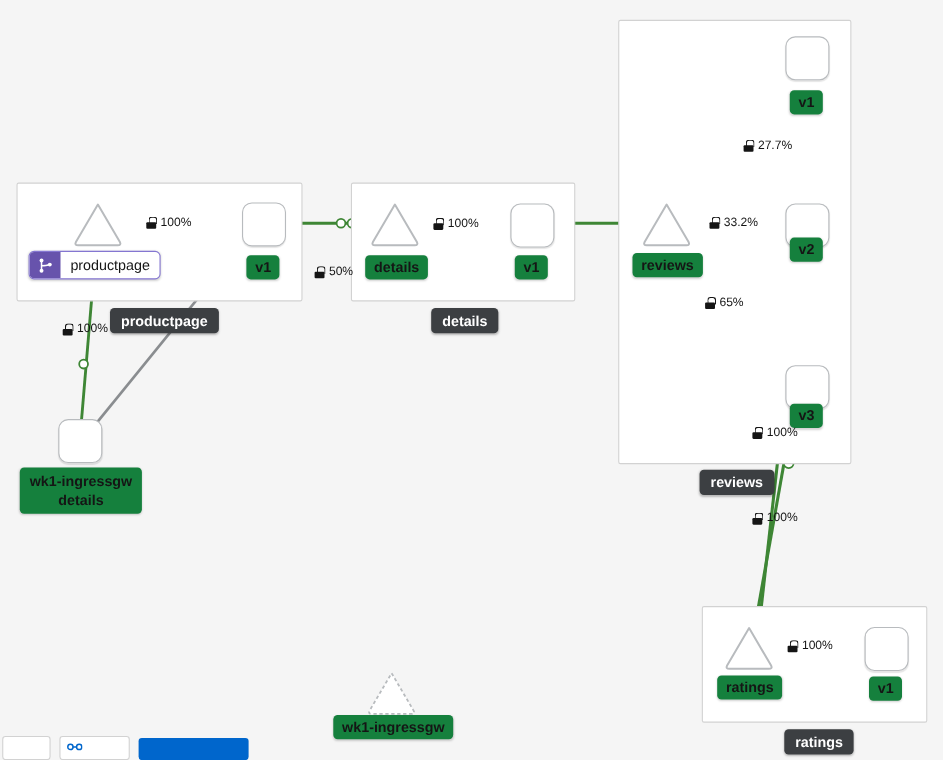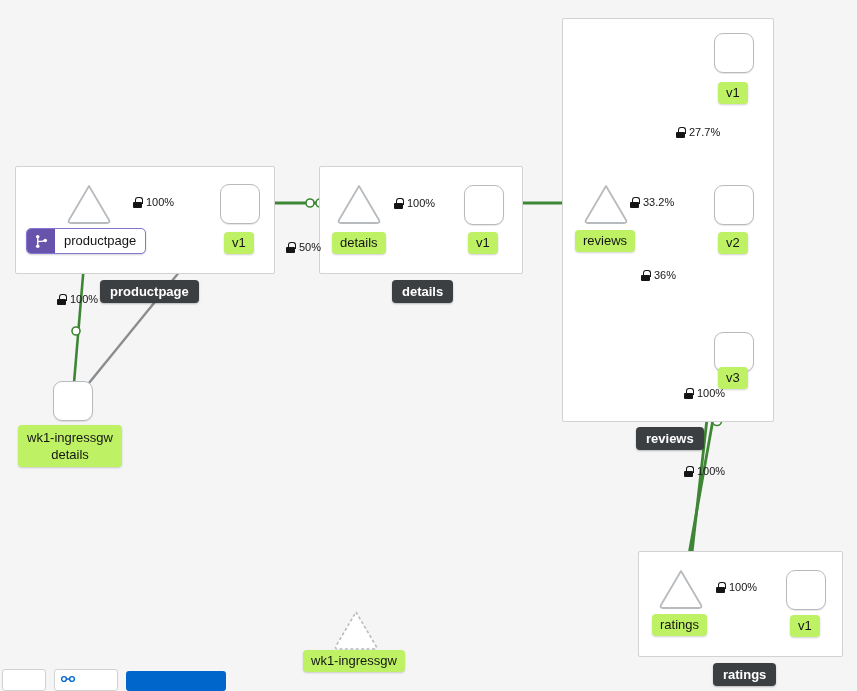--- a/index.html
+++ b/index.html
@@ -25,24 +25,25 @@
 
   
   .vbox{
     position:absolute;width:38px;height:38px;background:#ffffff;
     border:1.6px solid #b8bbbe;border-radius:9px;
     box-shadow:0 1px 1px rgba(3,3,3,.10);
   }
 
   
   .nlabel{
-    position:absolute;background:#bef264;border-radius:4px;
+    position:absolute;background:#15803d;border-radius:4px;
     padding:3px 8px;font-size:13px;line-height:16px;color:#151515;
     white-space:nowrap;box-shadow:0 1px 2px rgba(3,3,3,.18);
     text-align:center;
+    font-weight:bold;
   }
   .nlabel.two{line-height:17px;padding:4px 9px;}
 
   
   .vs-chip{
     position:absolute;display:flex;align-items:stretch;
     border:1px solid #8476d1;border-radius:5px;overflow:hidden;background:#fff;
     box-shadow:0 1px 2px rgba(3,3,3,.18);
   }
   .vs-chip .ico{
@@ -183,21 +184,21 @@
         <path d="M23 3 L43 37 Q44.5 40 41 40 L5 40 Q1.5 40 3 37 Z" fill="#ffffff" stroke="#b8bbbe" stroke-width="1.8" stroke-linejoin="round"></path>
       </svg>
     </div>
   </div>
   <div class="nlabel" style="left:575px;top:230px;">reviews</div>
 
   <div class="vbox" style="left:714px;top:33px;"></div>
   <div class="nlabel" style="left:718px;top:82px;">v1</div>
 
   <div class="vbox" style="left:714px;top:185px;"></div>
-  <div class="nlabel" style="left:718px;top:232px;">v2</div>
+  <div class="nlabel" style="left:718px;top:216px;">v2</div>
 
   <div class="vbox" style="left:714px;top:332px;"></div>
   <div class="nlabel" style="left:718px;top:367px;">v3</div>
 
   <div class="tri" style="left:658px;top:568px;">
     <div class="shape">
       <svg width="46" height="42" viewBox="0 0 46 42">
         <path d="M23 3 L43 37 Q44.5 40 41 40 L5 40 Q1.5 40 3 37 Z" fill="#ffffff" stroke="#b8bbbe" stroke-width="1.8" stroke-linejoin="round"></path>
       </svg>
     </div>
@@ -260,34 +261,34 @@
   </div>
 
   <div class="elabel" style="left:676px;top:126px;justify-content:flex-end;">
     <span class="lock">
         <b></b>
         <i></i>
       </span>
     <span class="pct">27.7%</span>
   </div>
 
-  <div class="elabel" style="left:630px;top:196px;">
+  <div class="elabel" style="left:645px;top:196px;">
     <span class="lock">
         <b></b>
         <i></i>
       </span>
     <span class="pct">33.2%</span>
   </div>
 
   <div class="elabel" style="left:641px;top:269px;">
     <span class="lock">
         <b></b>
         <i></i>
       </span>
-    <span class="pct">36%</span>
+    <span class="pct">65%</span>
   </div>
 
   <div class="elabel" style="left:684px;top:387px;">
     <span class="lock">
         <b></b>
         <i></i>
       </span>
     <span class="pct">100%</span>
   </div>
 

